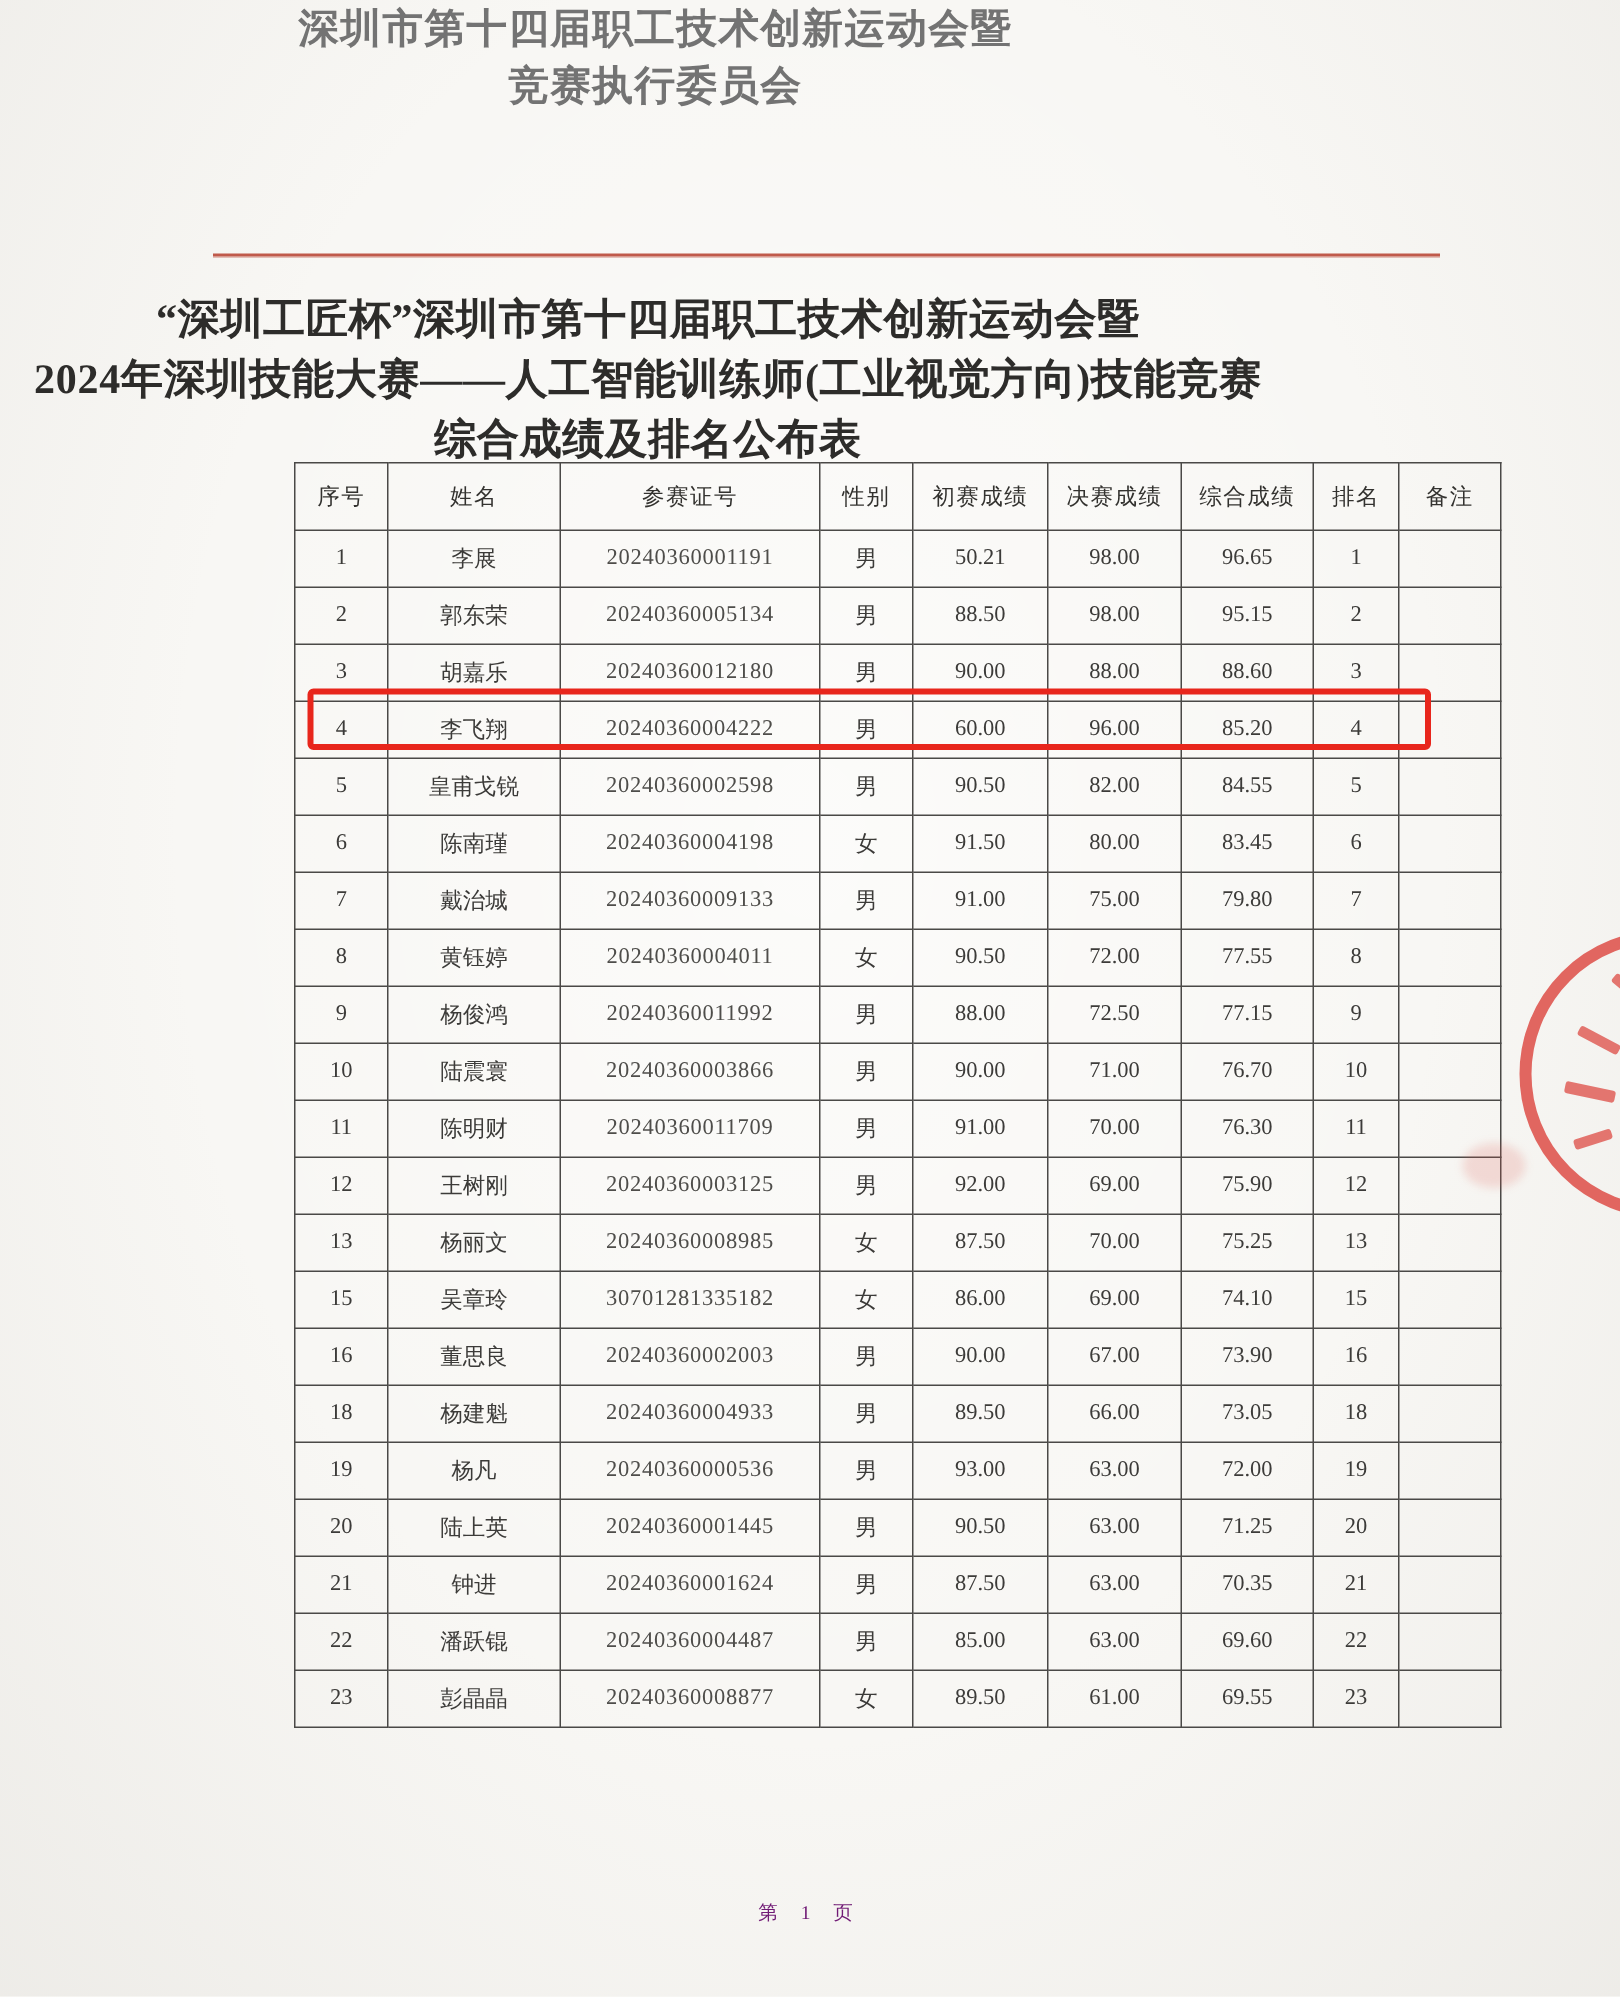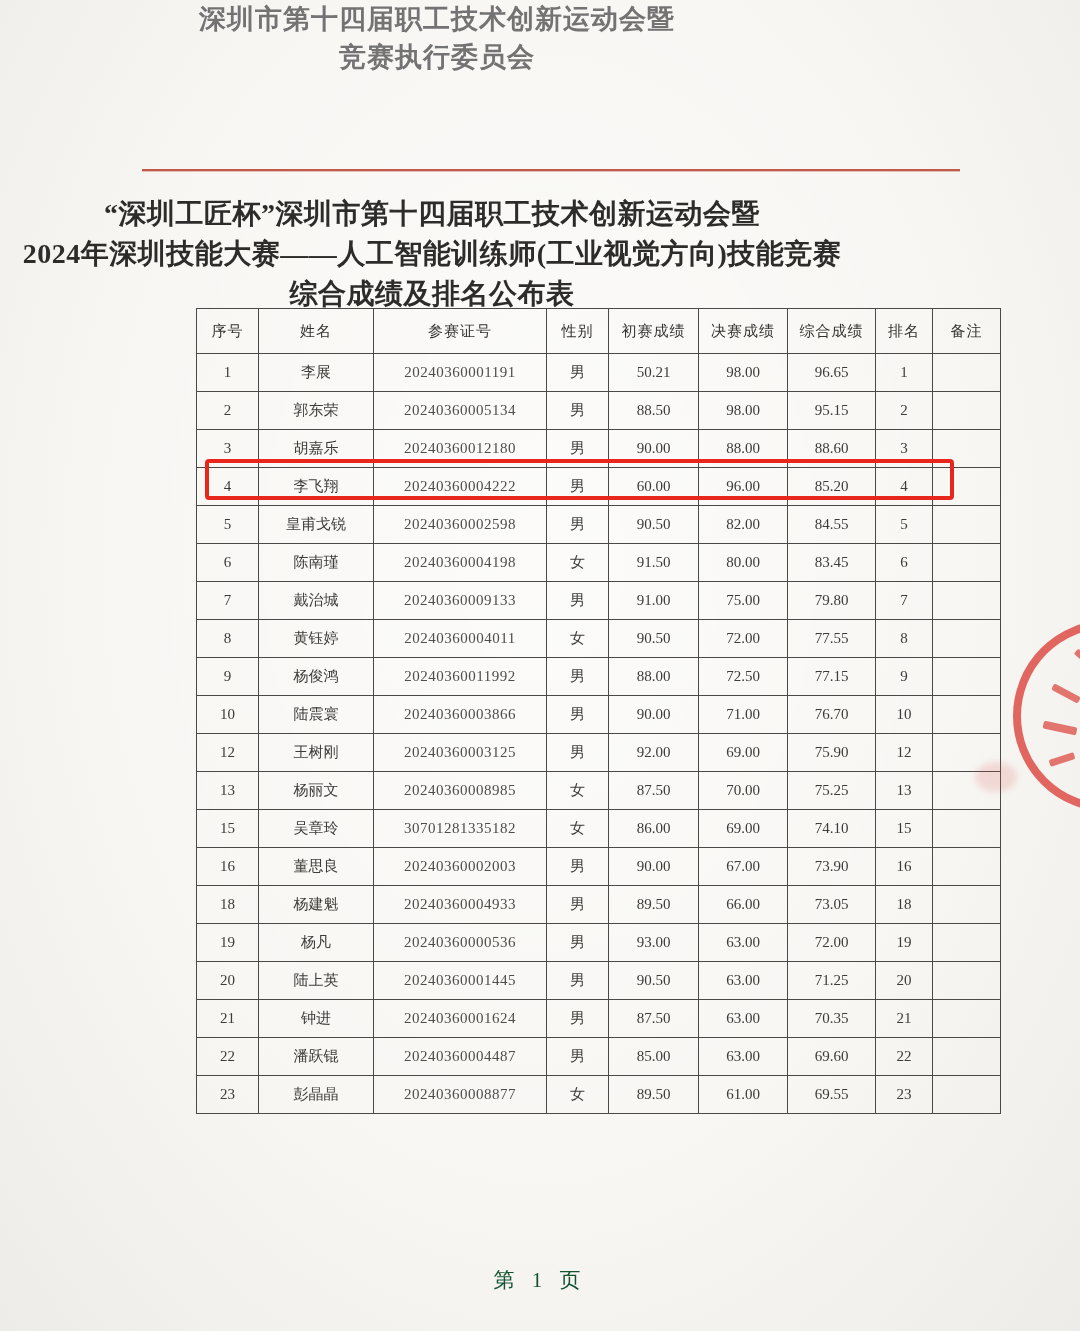--- a/index.html
+++ b/index.html
@@ -63,21 +63,21 @@
   .seal .m3{left:22px;top:96px;width:34px;height:8px;transform:rotate(12deg);}
   .seal .m4{left:28px;top:128px;width:26px;height:7px;transform:rotate(-18deg);}
   .seal-smudge{
     position:absolute;left:975px;top:762px;width:42px;height:30px;
     border-radius:50%;background:rgba(219,90,80,.18);filter:blur(3px);
     z-index:3;pointer-events:none;
   }
   
   .page-footer{
     position:absolute;left:0;top:1266px;width:1080px;text-align:center;
-    color:#14532d;font-size:21px;letter-spacing:6px;
+    color:#701a75;font-size:13px;letter-spacing:6px;
   }
 </style>
 </head>
 <body>
 
 <div class="scan-tint"></div>
 
 <div class="red-header">
   <div>深圳市第十四届职工技术创新运动会暨</div>
   <div>竞赛执行委员会</div>
@@ -220,20 +220,31 @@
         <td>陆震寰</td>
         <td class="c-entry">20240360003866</td>
         <td>男</td>
         <td>90.00</td>
         <td>71.00</td>
         <td>76.70</td>
         <td>10</td>
         <td></td>
       </tr>
       <tr>
+        <td>11</td>
+        <td>陈明财</td>
+        <td class="c-entry">20240360011709</td>
+        <td>男</td>
+        <td>91.00</td>
+        <td>70.00</td>
+        <td>76.30</td>
+        <td>11</td>
+        <td></td>
+      </tr>
+      <tr>
         <td>12</td>
         <td>王树刚</td>
         <td class="c-entry">20240360003125</td>
         <td>男</td>
         <td>92.00</td>
         <td>69.00</td>
         <td>75.90</td>
         <td>12</td>
         <td></td>
       </tr>

